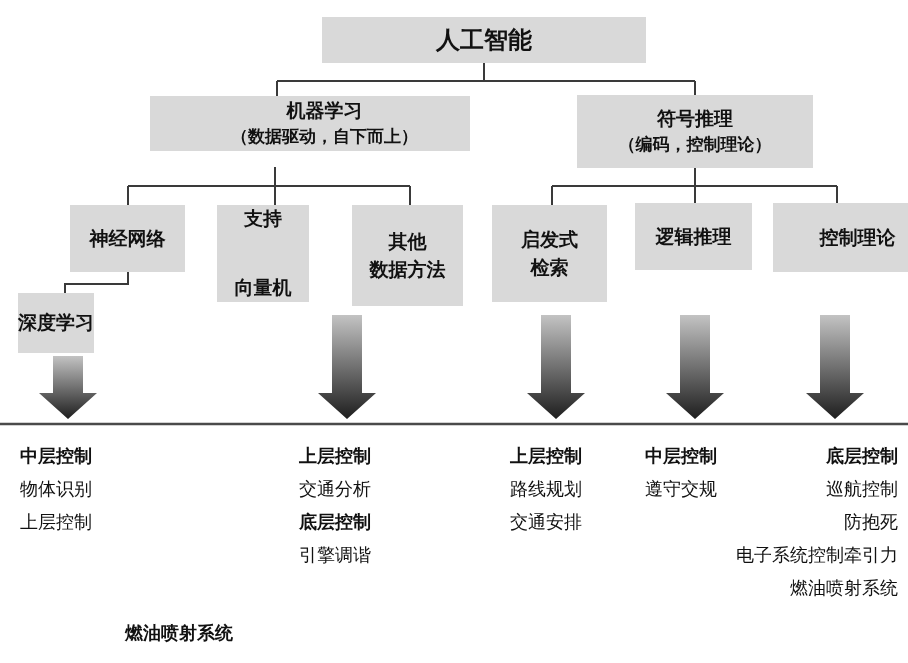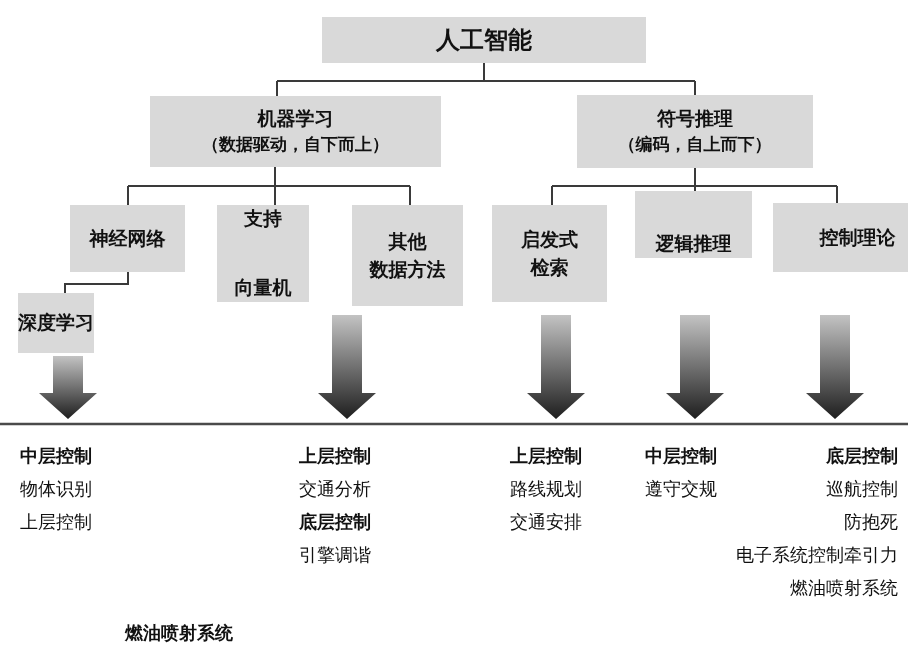--- a/index.html
+++ b/index.html
@@ -15,27 +15,27 @@
   .rule{stroke:#4a4a4a;stroke-width:2.5;}
   .node{
     position:absolute;background:var(--box-fill);
     display:flex;flex-direction:column;align-items:center;justify-content:center;
     text-align:center;font-weight:bold;color:var(--text);
   }
   .node .title{font-size:19px;line-height:26px;}
   .node .subtitle{font-size:17px;line-height:26px;}
   .node .bline{font-size:19px;line-height:28px;}
   #root-node{left:322px;top:17px;width:324px;height:46px;font-size:24px;}
-  #ml-node{left:150px;top:96px;width:291px;height:71px;}
+  #ml-node{left:150px;top:96px;width:291px;height:55px;padding-left:29px;}
   #sr-node{left:577px;top:95px;width:236px;height:73px;}
   #nn-node{left:70px;top:205px;width:115px;height:67px;}
   #svm-node{left:217px;top:205px;width:92px;height:97px;justify-content:space-between;}
   #odm-node{left:352px;top:205px;width:111px;height:101px;}
   #hs-node{left:492px;top:205px;width:115px;height:97px;}
-  #lr-node{left:635px;top:191px;width:117px;height:67px;justify-content:flex-end;}
+  #lr-node{left:635px;top:203px;width:117px;height:67px;}
   #ct-node{left:773px;top:203px;width:125px;height:69px;padding-left:22px;}
   #dl-node{left:18px;top:293px;width:76px;height:60px;}
   .app-col{position:absolute;top:440px;font-size:18px;line-height:33px;}
   .app-col .hdr{font-weight:bold;}
   #col-1{left:20px;text-align:left;}
   #col-2{left:265px;width:140px;text-align:center;}
   #col-3{left:476px;width:140px;text-align:center;}
   #col-4{left:611px;width:140px;text-align:center;}
   #col-5{right:10px;text-align:right;}
   #caption{position:absolute;left:125px;top:621px;font-size:18px;font-weight:bold;}
@@ -71,21 +71,21 @@
     <div>人工智能</div>
   </div>
 
   <div id="ml-node" class="node">
     <div class="title">机器学习</div>
     <div class="subtitle">（数据驱动，自下而上）</div>
   </div>
 
   <div id="sr-node" class="node">
     <div class="title">符号推理</div>
-    <div class="subtitle">（编码，自上而下）</div>
+    <div class="subtitle">（编码，控制理论）</div>
   </div>
 
   <div id="nn-node" class="node">
     <div class="bline">神经网络</div>
   </div>
 
   <div id="svm-node" class="node">
     <div class="bline">支持</div>
     <div class="bline">向量机</div>
   </div>

